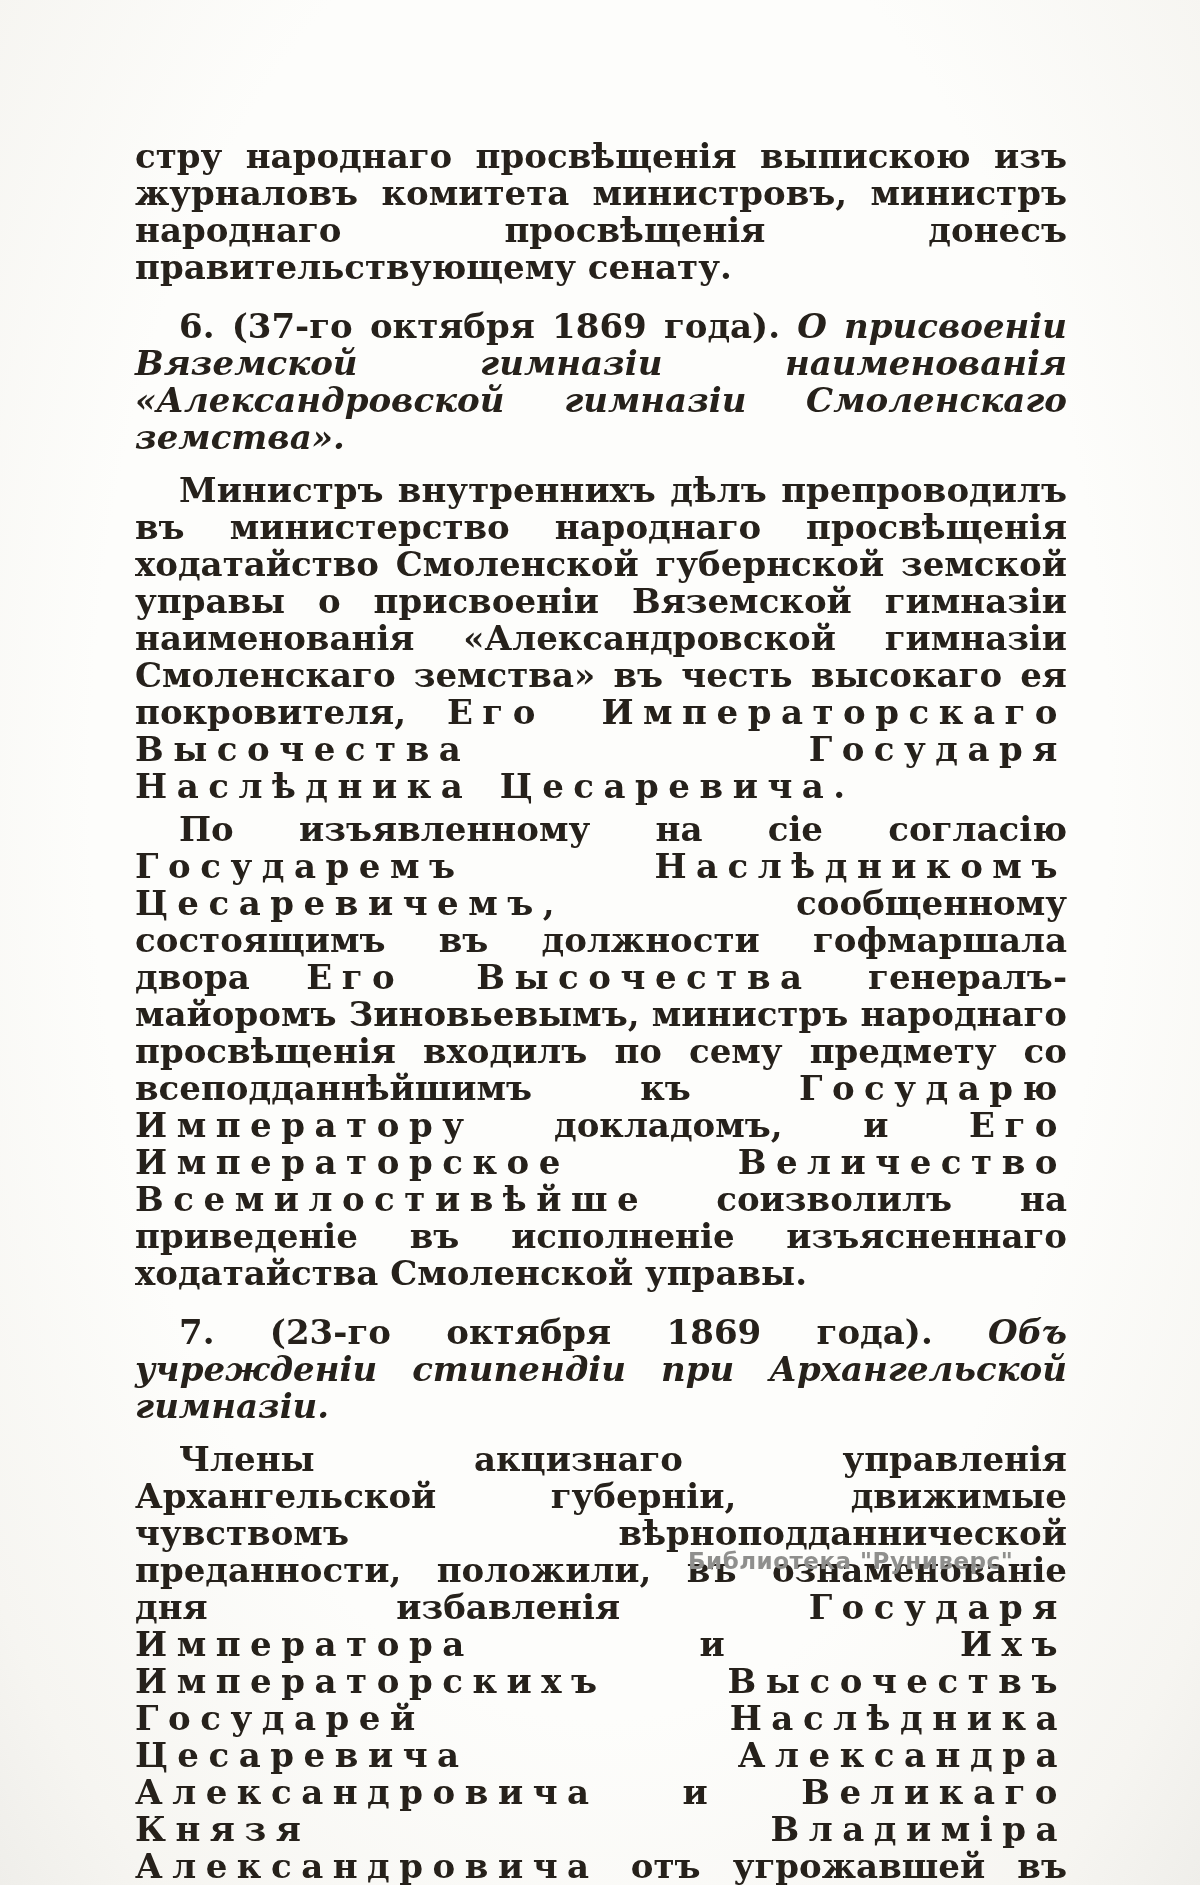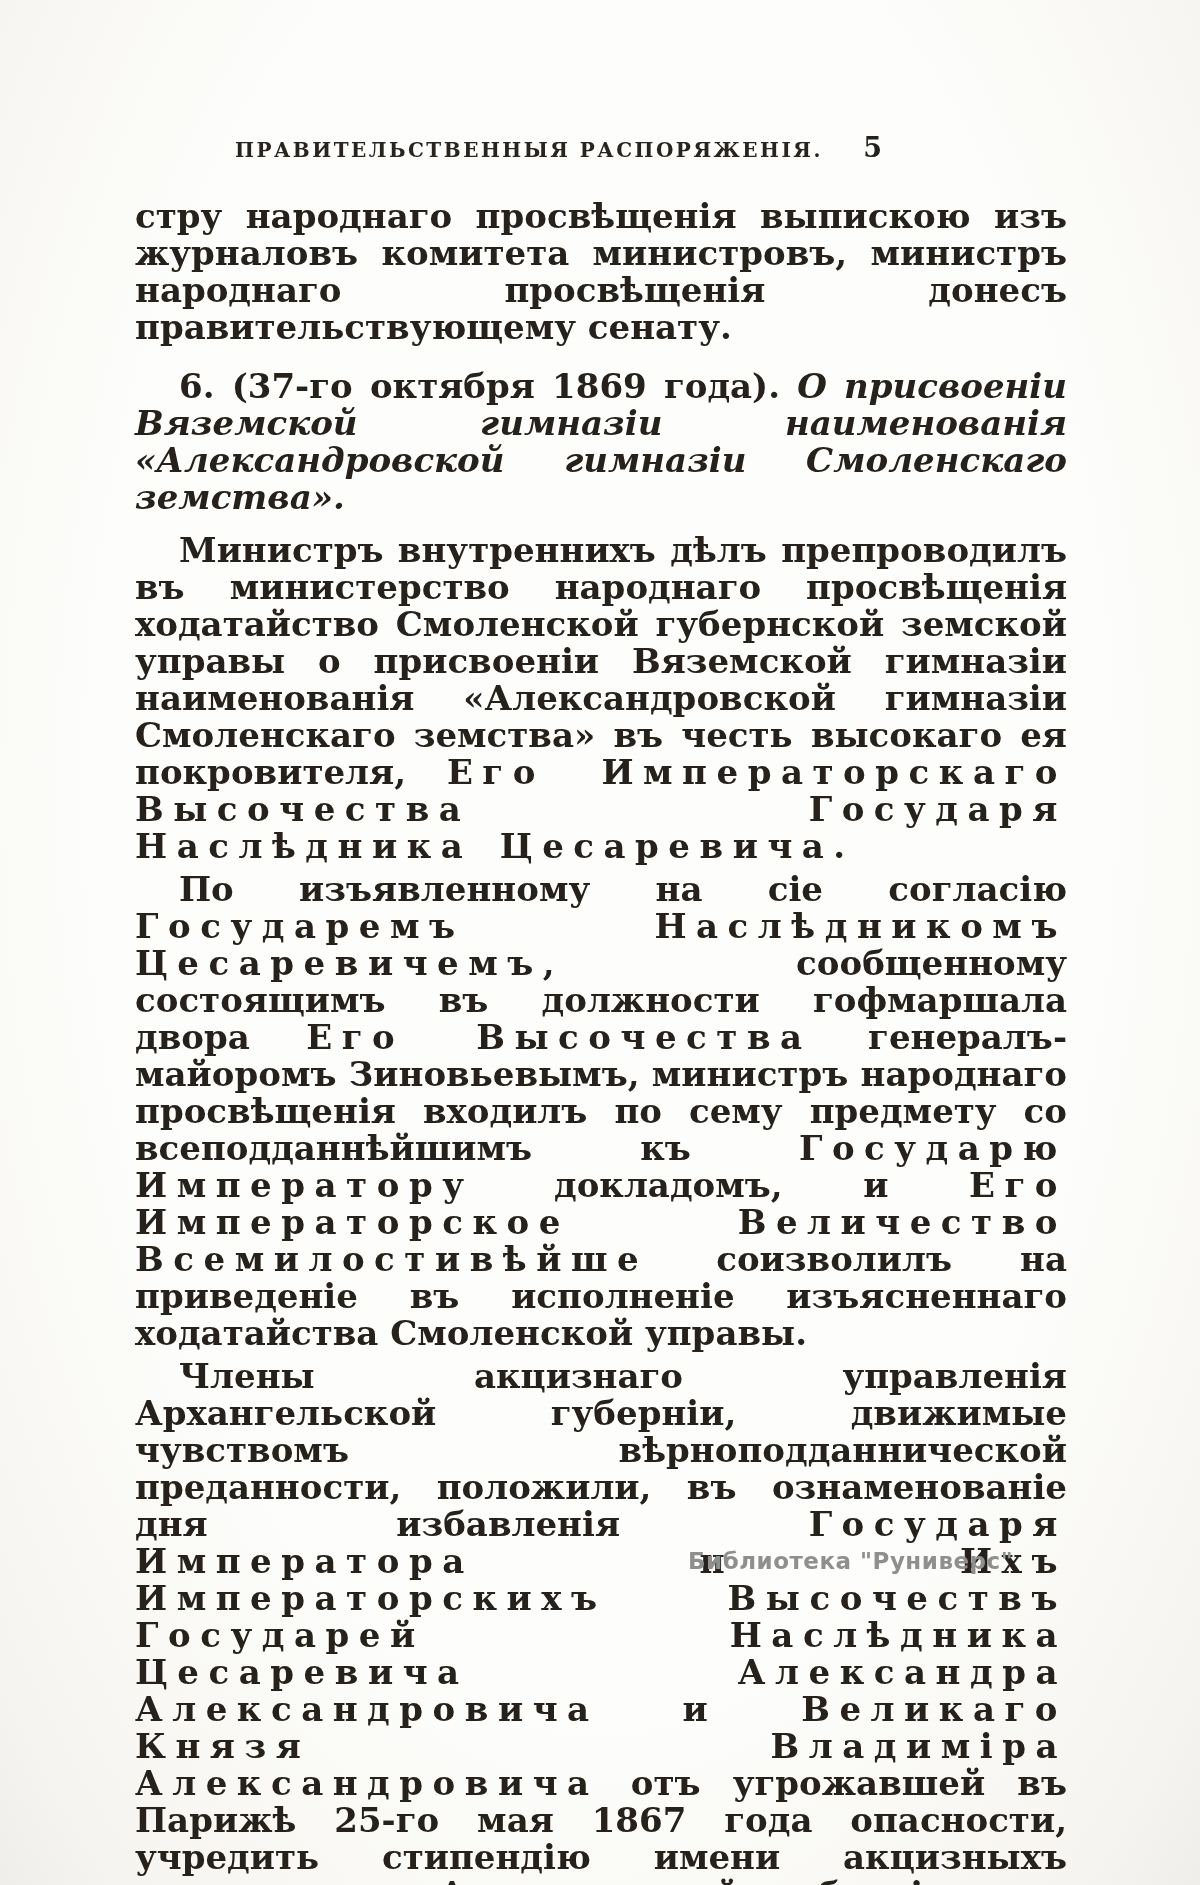--- a/index.html
+++ b/index.html
@@ -77,31 +77,28 @@
       letter-spacing: 0.5px;
       color: #8f8f8d;
       white-space: nowrap;
     }
   </style>
 </head>
 <body>
 
 <div class="page">
 
-  <div class="running-head">
-    <span class="running-title">ПРАВИТЕЛЬСТВЕННЫЯ РАСПОРЯЖЕНІЯ.</span>
-    <span class="page-number">5</span>
-  </div>
 
   <p class="para"><span>стру народнаго просвѣщенія выпискою изъ журналовъ комитета министровъ, министръ народнаго просвѣщенія донесъ правительствующему сенату.</span></p>
 
   <p class="item-heading indent"><span>6. (37-го октября 1869 года). </span><span class="italic">О присвоеніи Вяземской гимназіи наименованія «Александровской гимназіи Смоленскаго земства».</span></p>
 
   <p class="para indent"><span>Министръ внутреннихъ дѣлъ препроводилъ въ министерство народнаго просвѣщенія ходатайство Смоленской губернской земской управы о присвоеніи Вяземской гимназіи наименованія «Александровской гимназіи Смоленскаго земства» въ честь высокаго ея покровителя, </span><span class="spaced">Его Императорскаго Высочества Государя Наслѣдника Цесаревича</span><span>.</span></p>
 
   <p class="para indent"><span>По изъявленному на сіе согласію </span><span class="spaced">Государемъ Наслѣдникомъ Цесаревичемъ</span><span>, сообщенному состоящимъ въ должности гофмаршала двора </span><span class="spaced">Его Высочества</span><span> генералъ-майоромъ Зиновьевымъ, министръ народнаго просвѣщенія входилъ по сему предмету со всеподданнѣйшимъ къ </span><span class="spaced">Государю Императору</span><span> докладомъ, и </span><span class="spaced">Его Императорское Величество Всемилостивѣйше</span><span> соизволилъ на приведеніе въ исполненіе изъясненнаго ходатайства Смоленской управы.</span></p>
 
+  <p class="item-heading indent"><span>7. (23-го октября 1869 года). </span><span class="italic">Объ учрежденіи стипендіи при Архангельской гимназіи.</span></p>
 
   <p class="para indent"><span>Члены акцизнаго управленія Архангельской губерніи, движимые чувствомъ вѣрноподданнической преданности, положили, въ ознаменованіе дня избавленія </span><span class="spaced">Государя Императора и Ихъ Императорскихъ Высочествъ Государей Наслѣдника Цесаревича Александра Александровича и Великаго Князя Владиміра Александровича</span><span> отъ угрожавшей въ Парижѣ 25-го мая 1867 года опасности, учредить стипендію имени акцизныхъ чиновниковъ Архангельской губерніи, для чего изъ присуждаемыхъ имъ штрафныхъ денегъ, за открытіе нарушеній устава о питейномъ сборѣ, собрали сумму въ 400 руб., заключающуюся въ одномъ билетѣ 2-го внутренняго займа съ</span></p>
 
   <div class="watermark">Библиотека "Руниверс"</div>
 
 </div>
 
 </body></html>

